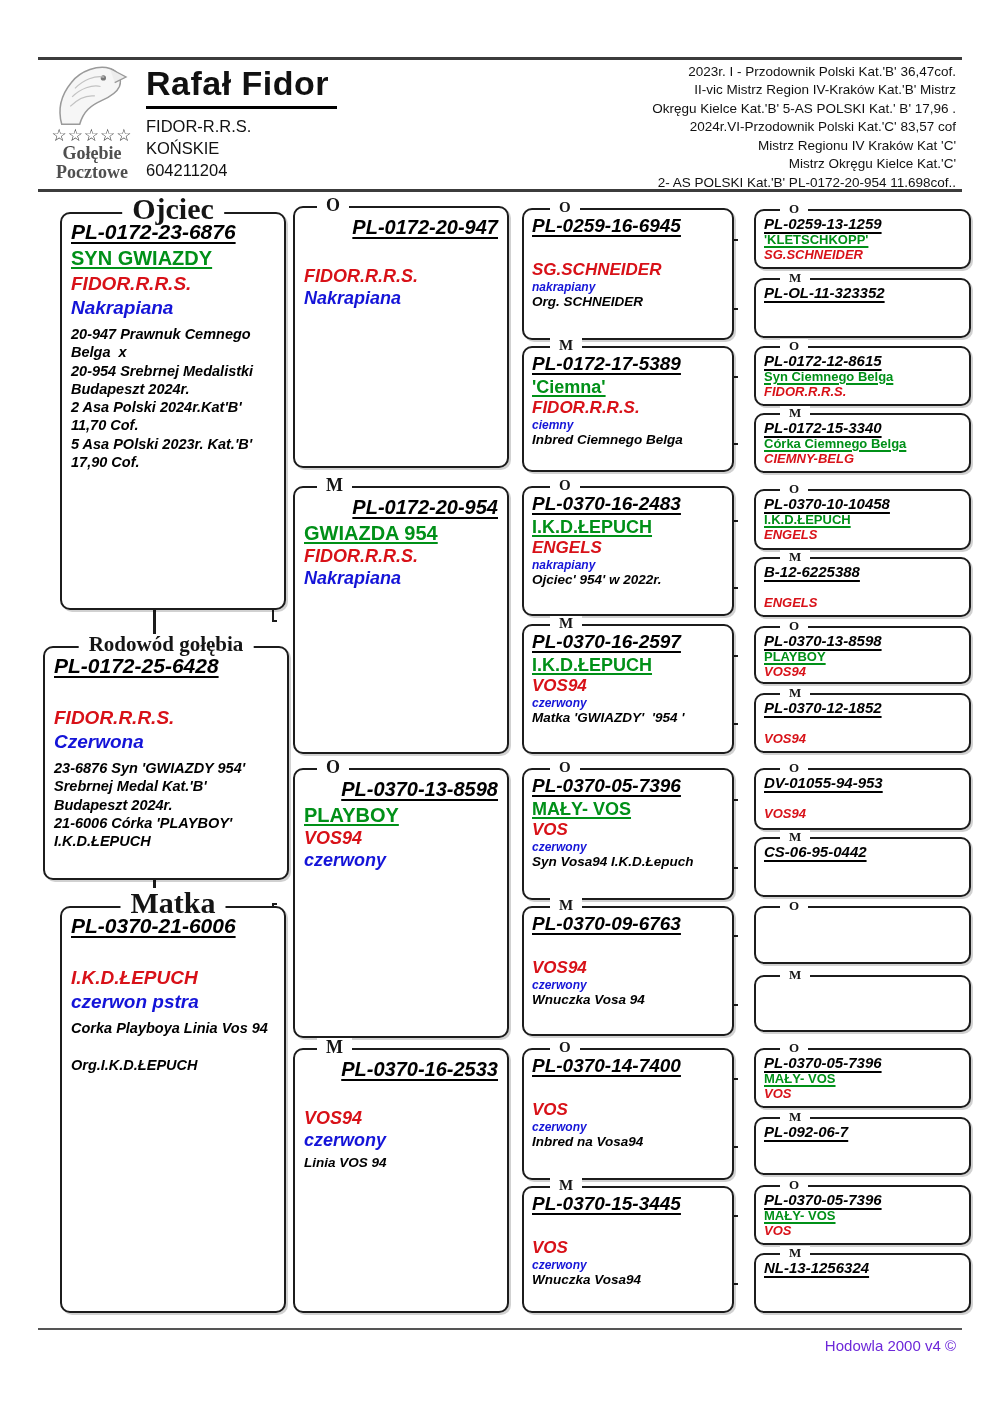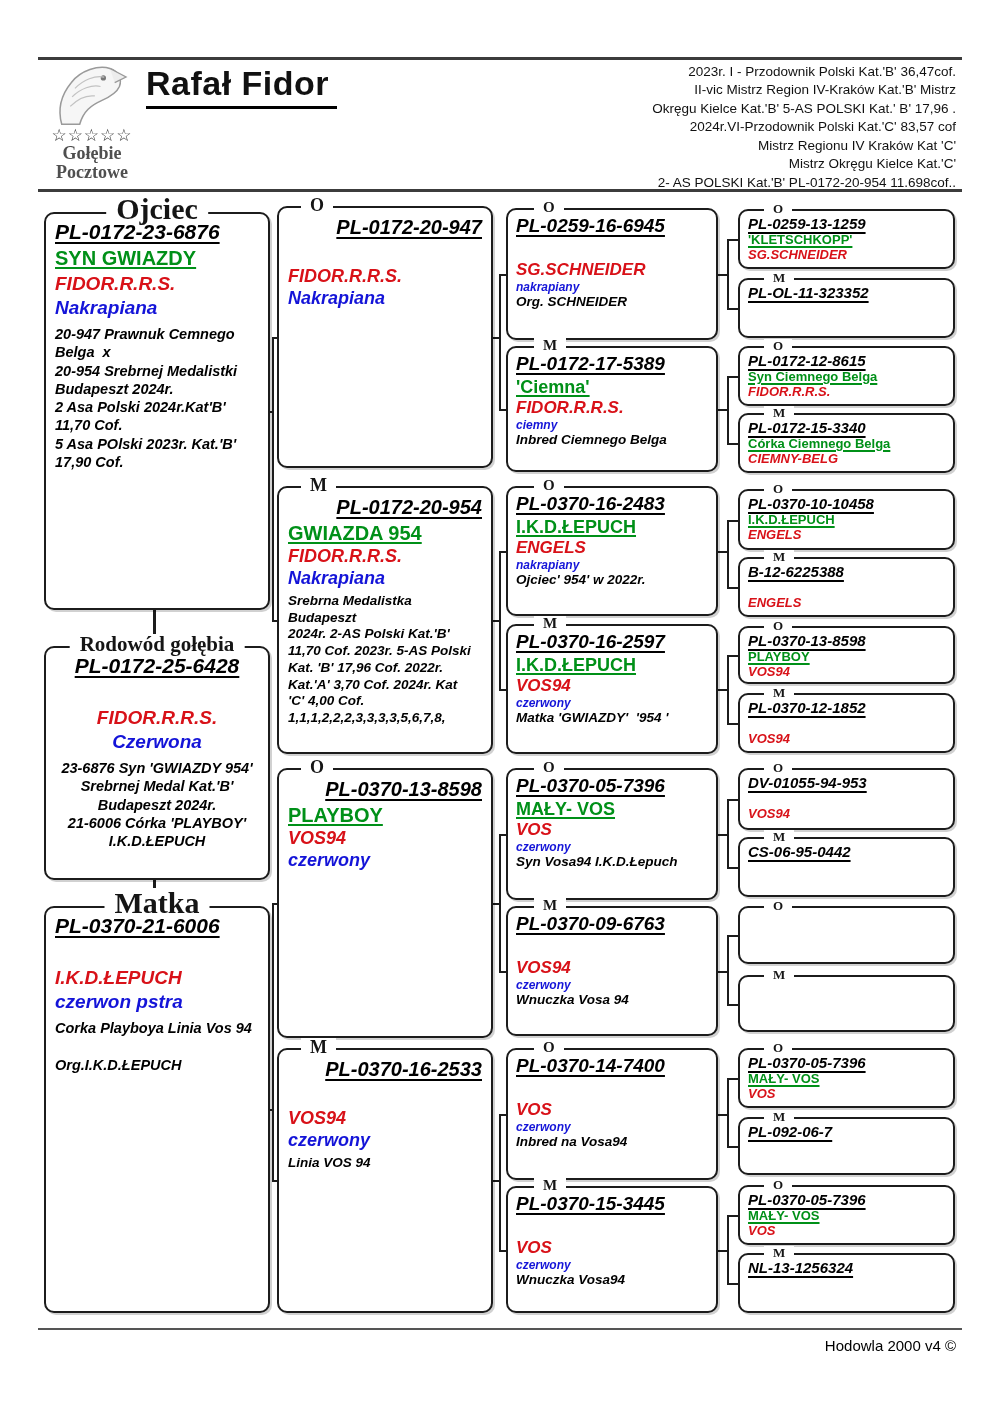--- a/index.html
+++ b/index.html
@@ -3,40 +3,40 @@
 <meta charset="utf-8">
 <style>
   :root{ --green:#009018; --red:#d81118; --blue:#1414d8; }
   html,body{margin:0;padding:0;background:#ffffff;}
   .page{position:relative;width:1000px;height:1414px;background:#fff;overflow:hidden;
         font-family:"Liberation Sans","DejaVu Sans",sans-serif;color:#111;}
   .rule{position:absolute;left:38px;width:924px;background:#3c3c3c;}
   .rule-top{top:57px;height:3px;}
   .rule-hb{top:189px;height:3px;}
   .rule-footer{top:1328px;height:2px;background:#555;}
-  .credit{position:absolute;top:1337px;right:44px;font-size:15px;color:#000000;}
+  .credit{position:absolute;top:1337px;right:44px;font-size:15px;color:#6d28d9;}
 
   
   .logo{position:absolute;left:40px;top:60px;width:104px;text-align:center;}
   .logo svg{display:block;margin:0 auto;}
   .stars{font-size:17px;letter-spacing:1px;color:#333;line-height:1;margin-top:-3px;}
   .logo-t{font-family:"Liberation Serif","DejaVu Serif",serif;font-weight:700;
           font-size:18px;line-height:1.05;color:#4f4f4f;}
   .owner{position:absolute;left:146px;top:64px;}
   .owner h1{margin:0;font-size:34px;font-weight:700;display:inline-block;
             border-bottom:3px solid #000;padding:0 8px 3px 0;letter-spacing:.5px;}
   .loft-line{font-size:16.5px;line-height:1.32;color:#111;}
   .loft-block{margin-top:7px;}
   .achievements{position:absolute;top:63px;right:44px;width:470px;text-align:right;
                 font-size:13.5px;line-height:1.37;white-space:pre-line;color:#111;}
 
   
   #tree{position:absolute;left:0;top:0;width:1000px;height:1414px;}
   .box{position:absolute;box-sizing:border-box;background:#fff;border:2px solid #1c1c1c;
-       border-radius:10px;box-shadow:2px 2px 0 rgba(0,0,0,.18);padding:6px 9px 2px;}
+       border-radius:10px;box-shadow:2px 2px 0 rgba(0,0,0,.18);padding:6px 9px 2px;margin-left:16px;}
   .box-title{position:absolute;left:50%;transform:translateX(-50%);background:#fff;
              padding:0 10px;font-family:"Liberation Serif","DejaVu Serif",serif;
              font-weight:700;white-space:nowrap;line-height:1;color:#151515;}
   .box-label{position:absolute;background:#fff;padding:0 9px;line-height:1;
              font-family:"Liberation Serif","DejaVu Serif",serif;font-weight:700;color:#151515;}
   .ring{font-weight:700;font-style:italic;color:#000;text-decoration:underline;
         text-decoration-thickness:2px;text-underline-offset:3px;}
   .name{font-weight:700;color:var(--green);text-decoration:underline;
         text-decoration-thickness:2px;text-underline-offset:2px;}
   .strain{font-weight:700;font-style:italic;color:var(--red);}
@@ -87,20 +87,25 @@
         <circle cx="58" cy="19" r="2.8" fill="#777"></circle>
         <path d="M28 30 C37 21 49 16 59 18 M25 39 C34 30 46 26 55 28 M23 49 C31 41 41 37 49 38" fill="none" stroke="#c2c2c2" stroke-width="1.3"></path>
       </svg>
       <div class="stars">☆☆☆☆☆</div>
       <div class="logo-t">Gołębie</div>
       <div class="logo-t">Pocztowe</div>
     </div>
 
     <div class="owner">
       <h1>Rafał Fidor</h1>
+      <div class="loft-block">
+        <div class="loft-line">FIDOR-R.R.S.</div>
+        <div class="loft-line">KOŃSKIE</div>
+        <div class="loft-line">604211204</div>
+      </div>
     </div>
 
     <div class="achievements">2023r. I - Przodownik Polski Kat.'B' 36,47cof.
 II-vic Mistrz Region IV-Kraków Kat.'B' Mistrz
 Okręgu Kielce Kat.'B' 5-AS POLSKI Kat.' B' 17,96 .
 2024r.VI-Przodownik Polski Kat.'C' 83,57 cof
 Mistrz Regionu IV Kraków Kat 'C'
 Mistrz Okręgu Kielce Kat.'C'
 2- AS  POLSKI Kat.'B' PL-0172-20-954 11.698cof..</div>
   </header>
@@ -174,21 +179,21 @@
         <div class="kolor">Nakrapiana</div>
         <div class="desc">20-947 Prawnuk Cemnego
 Belga  x
 20-954 Srebrnej Medalistki
 Budapeszt 2024r.
 2 Asa Polski 2024r.Kat'B'
 11,70 Cof.
 5 Asa POlski 2023r. Kat.'B'
 17,90 Cof.</div>
       </div>
-      <div class="box c1" style="left: 44px; top: 646px; width: 226px; height: 234px; text-align: center;">
+      <div class="box c1" style="left: 27px; top: 646px; width: 246px; height: 234px;">
         <span class="box-title" style="font-size: 21px; top: -14px;">Rodowód gołębia</span>
         <div class="ring">PL-0172-25-6428</div>
         <div class="name"></div>
         <div class="strain">FIDOR.R.R.S.</div>
         <div class="kolor">Czerwona</div>
         <div class="desc">23-6876 Syn 'GWIAZDY 954'
 Srebrnej Medal Kat.'B'
 Budapeszt 2024r.
 21-6006 Córka 'PLAYBOY'
 I.K.D.ŁEPUCH</div>
@@ -209,28 +214,20 @@
         <div class="name"></div>
         <div class="strain">FIDOR.R.R.S.</div>
         <div class="kolor">Nakrapiana</div>
       </div>
       <div class="box c2" style="left: 277px; top: 486px; width: 216px; height: 268px;">
         <span class="box-label">M</span>
         <div class="ring">PL-0172-20-954</div>
         <div class="name">GWIAZDA 954</div>
         <div class="strain">FIDOR.R.R.S.</div>
         <div class="kolor">Nakrapiana</div>
-        <div class="desc">Srebrna Medalistka
-Budapeszt
-2024r. 2-AS Polski Kat.'B'
-11,70 Cof. 2023r. 5-AS Polski
-Kat. 'B' 17,96 Cof. 2022r.
-Kat.'A' 3,70 Cof. 2024r. Kat
-'C' 4,00 Cof.
-1,1,1,2,2,2,3,3,3,3,5,6,7,8,</div>
       </div>
       <div class="box c2" style="left: 277px; top: 768px; width: 216px; height: 270px;">
         <span class="box-label">O</span>
         <div class="ring">PL-0370-13-8598</div>
         <div class="name">PLAYBOY</div>
         <div class="strain">VOS94</div>
         <div class="kolor">czerwony</div>
       </div>
       <div class="box c2" style="left: 277px; top: 1048px; width: 216px; height: 265px;">
         <span class="box-label">M</span>

